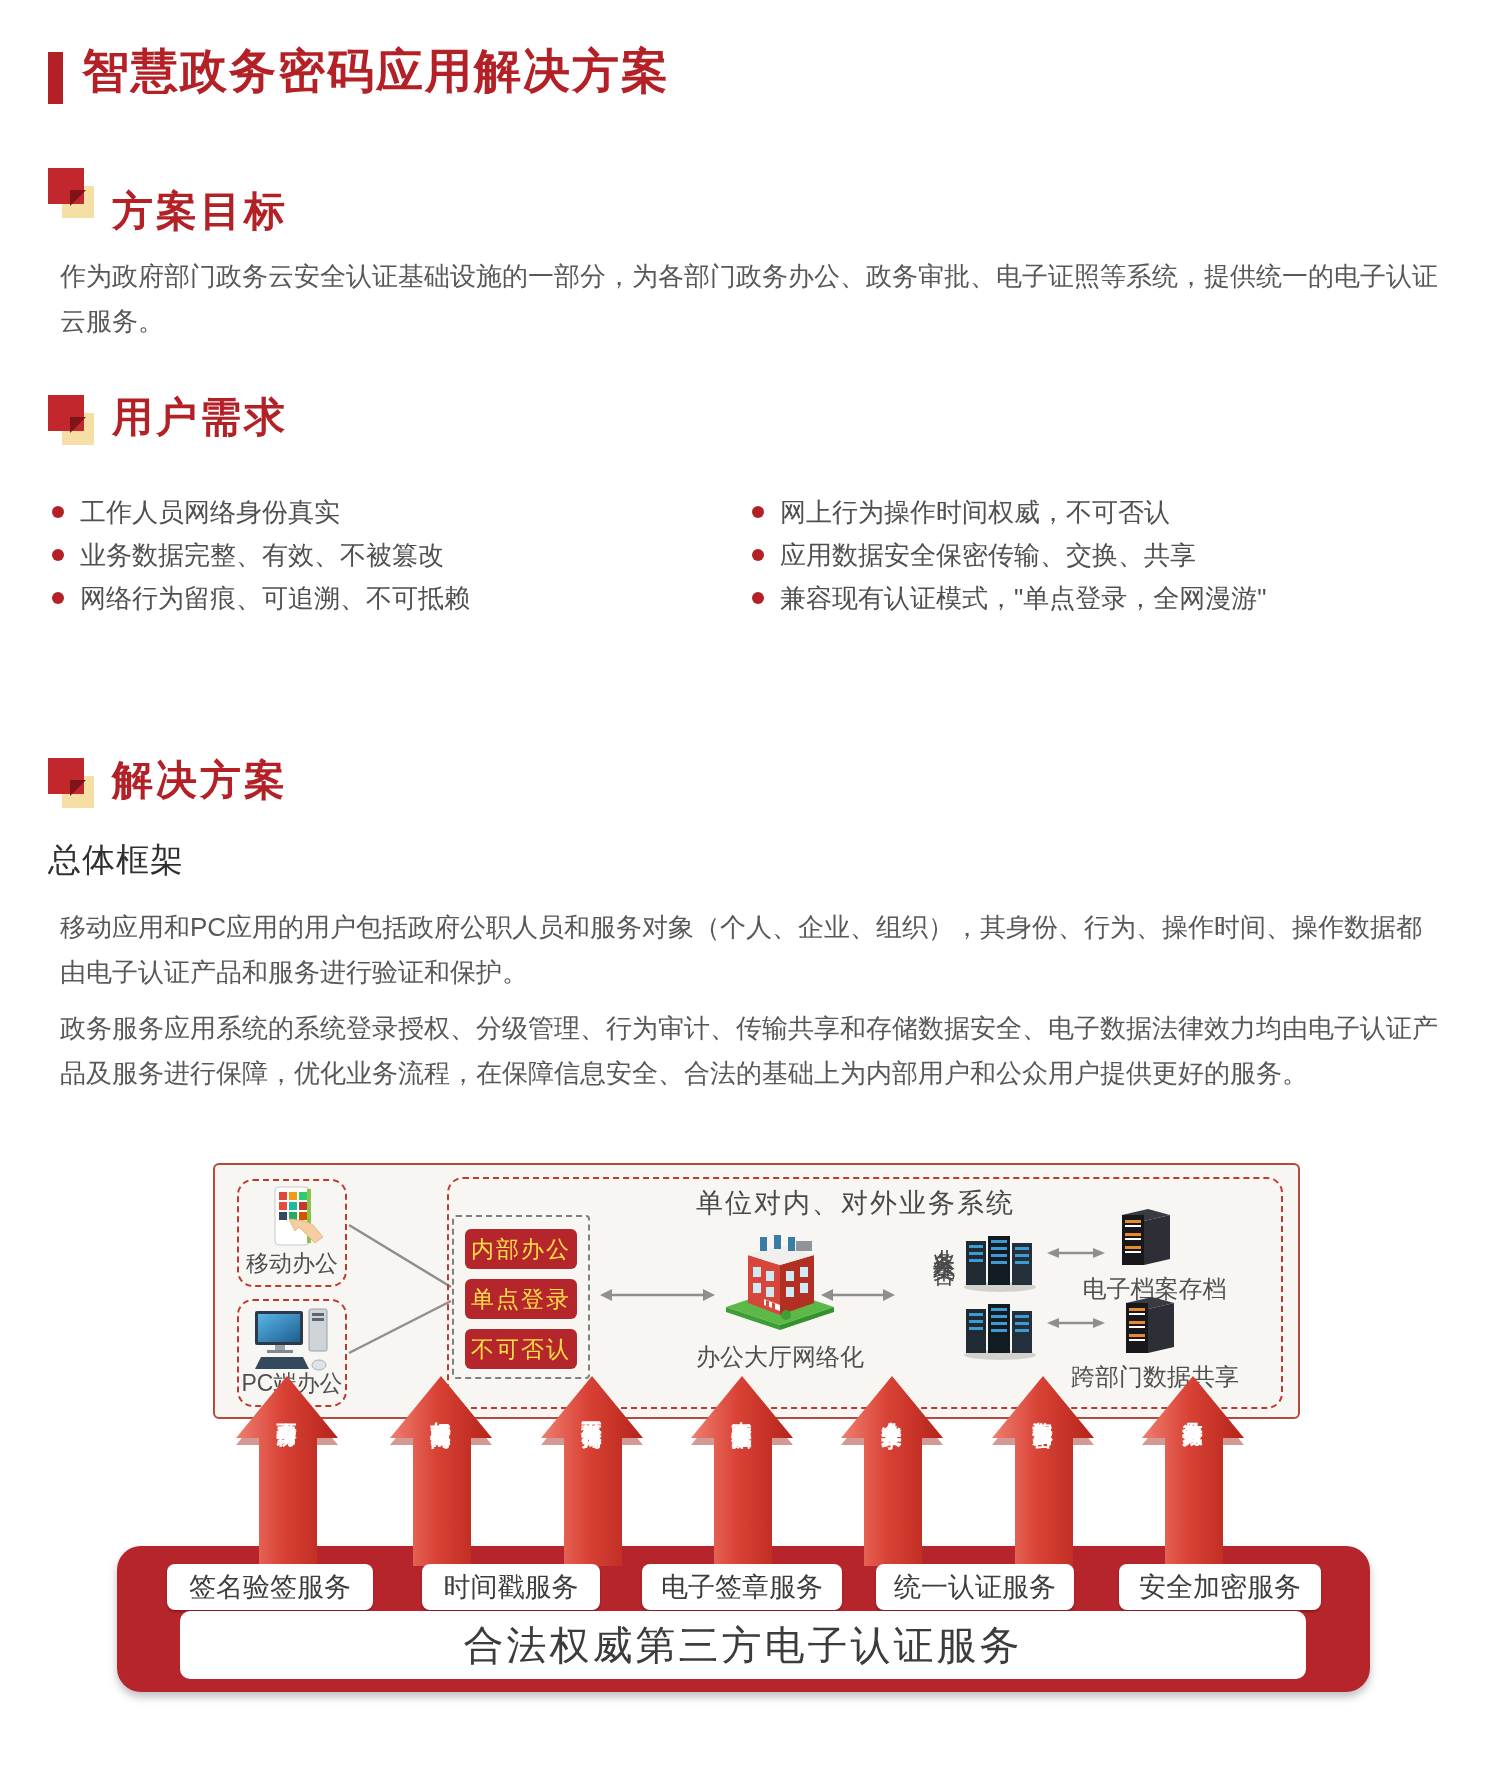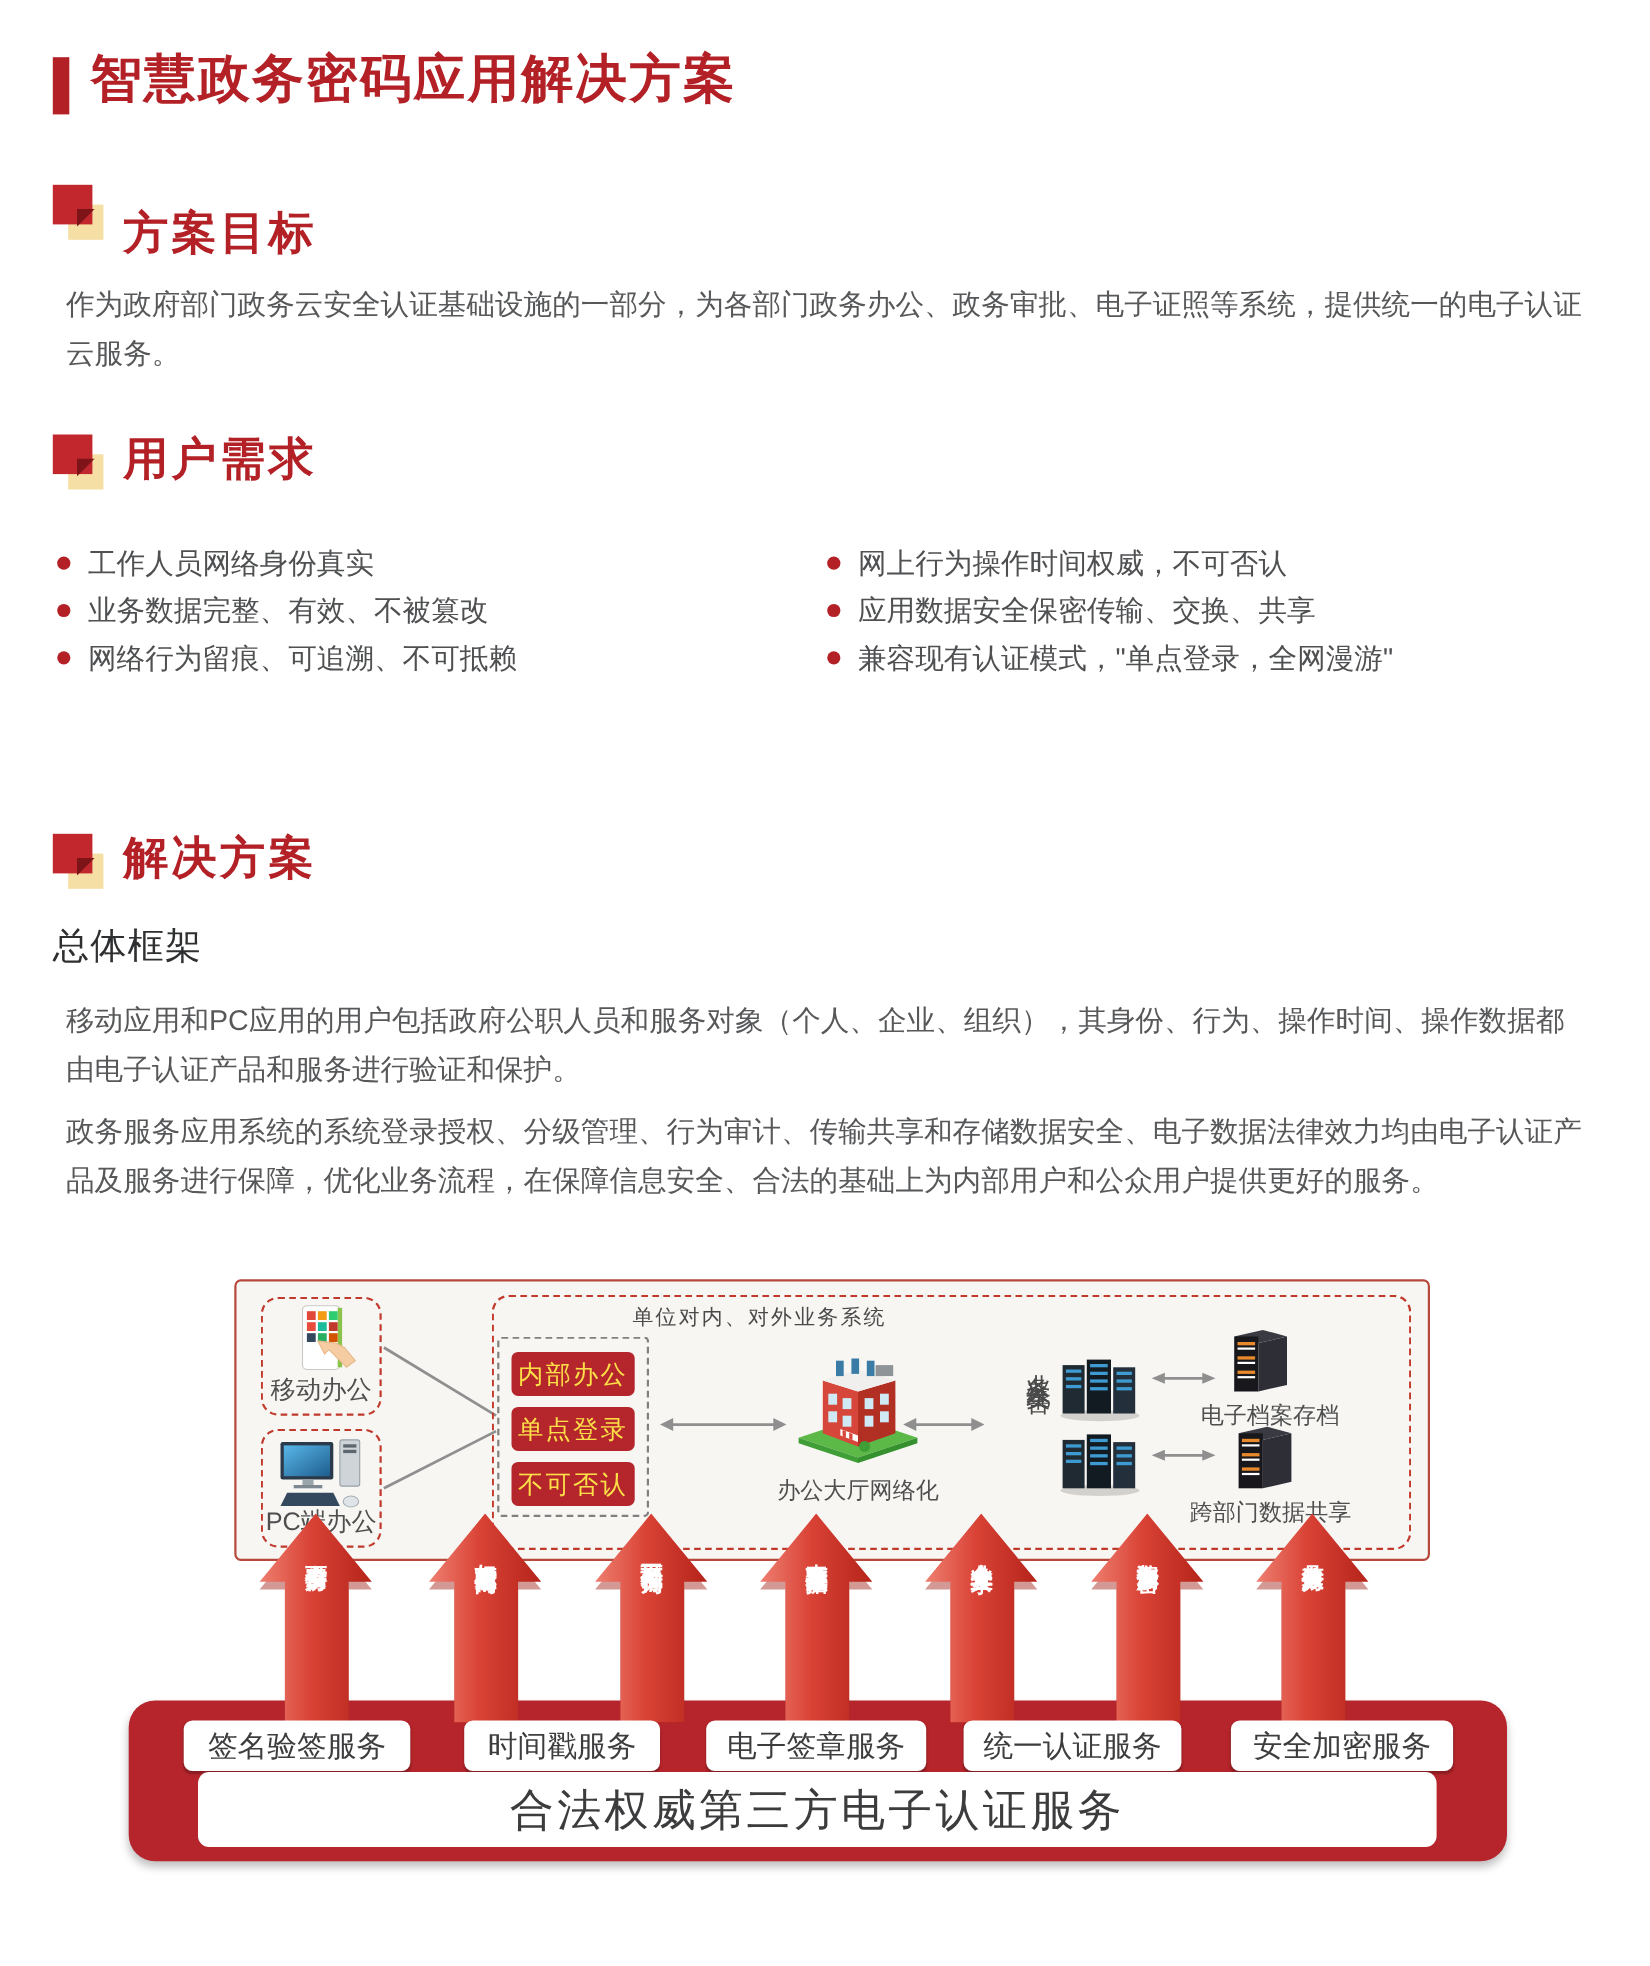--- a/index.html
+++ b/index.html
@@ -24,24 +24,24 @@
   
   .bullet-col{position:absolute;display:flex;flex-direction:column;}
   .bullet{display:flex;align-items:center;height:30px;margin-bottom:13px;font-size:26px;color:#4f5052;}
   .dot{width:12px;height:12px;border-radius:50%;background:#b32127;margin-right:16px;flex:0 0 auto;}
 
   
   .diagram{position:absolute;left:213px;top:1163px;width:1087px;height:256px;background:#f7f6f3;border:2px solid #b7493c;border-radius:6px;}
   .overlay{position:absolute;left:0;top:0;z-index:0;}
   .dash-red{border:2px dashed #c0392b;border-radius:16px;position:absolute;background:transparent;}
   .endpoint-label{position:absolute;width:100%;bottom:6px;text-align:center;font-size:23px;color:#4f4f4f;}
-  .biz-title{position:absolute;left:360px;top:20px;width:440px;text-align:left;font-size:19px;color:#4a4a4a;letter-spacing:2px;}
+  .biz-title{position:absolute;left:360px;top:20px;width:440px;text-align:right;font-size:27px;color:#4a4a4a;letter-spacing:2px;}
   .inner-box{position:absolute;left:237px;top:50px;width:138px;height:164px;border:2px dashed #808080;border-radius:4px;}
   .red-btn{position:absolute;left:11px;width:112px;height:40px;background:#b5262c;border-radius:6px;color:#fde047;font-size:23px;display:flex;align-items:center;justify-content:center;letter-spacing:2px;}
-  .dg-label{position:absolute;text-align:center;font-size:21px;color:#4f4f4f;}
+  .dg-label{position:absolute;text-align:center;font-size:24px;color:#4f4f4f;}
   .v-label{position:absolute;writing-mode:vertical-rl;font-size:22px;color:#4a4a4a;letter-spacing:3px;}
 
   
   .up-arrow{position:absolute;top:1376px;width:104px;height:190px;z-index:2;}
   .up-arrow svg{position:absolute;left:0;top:0;}
   .arrow-label{position:absolute;top:30px;left:50%;transform:translateX(-50%);writing-mode:vertical-rl;font-size:20px;line-height:1;color:#fff;font-weight:bold;letter-spacing:1px;white-space:nowrap;}
 
   
   .banner{position:absolute;left:117px;top:1546px;width:1253px;height:146px;background:#b5252b;border-radius:24px;box-shadow:0 5px 8px rgba(0,0,0,.25);z-index:1;}
   .pill{position:absolute;top:1564px;height:46px;background:#fff;border-radius:8px;display:flex;align-items:center;justify-content:center;font-size:27px;color:#3d3d3f;z-index:3;box-shadow:0 2px 2px rgba(0,0,0,.25);}

